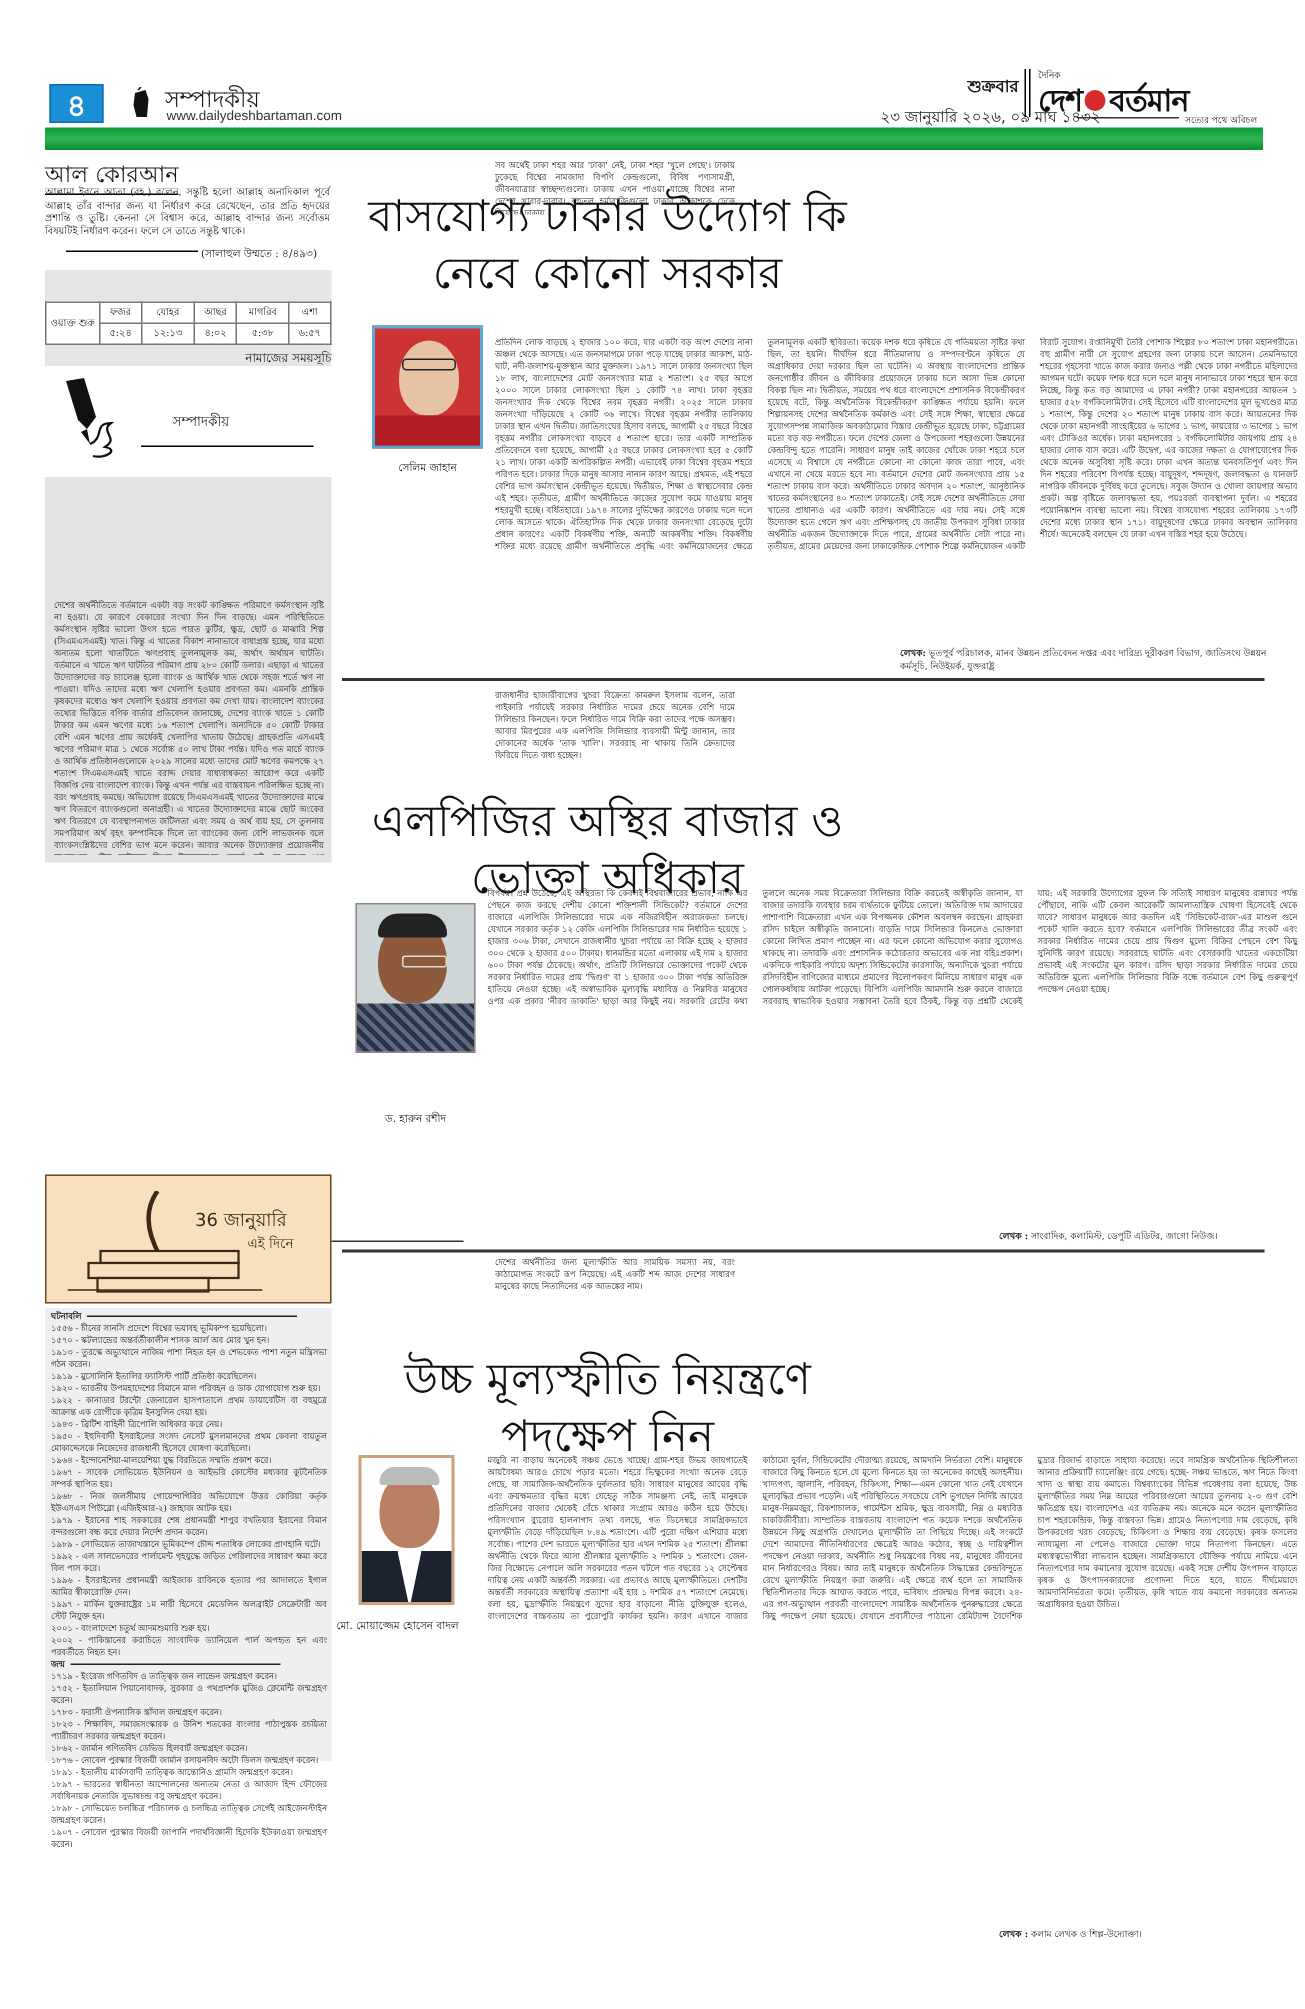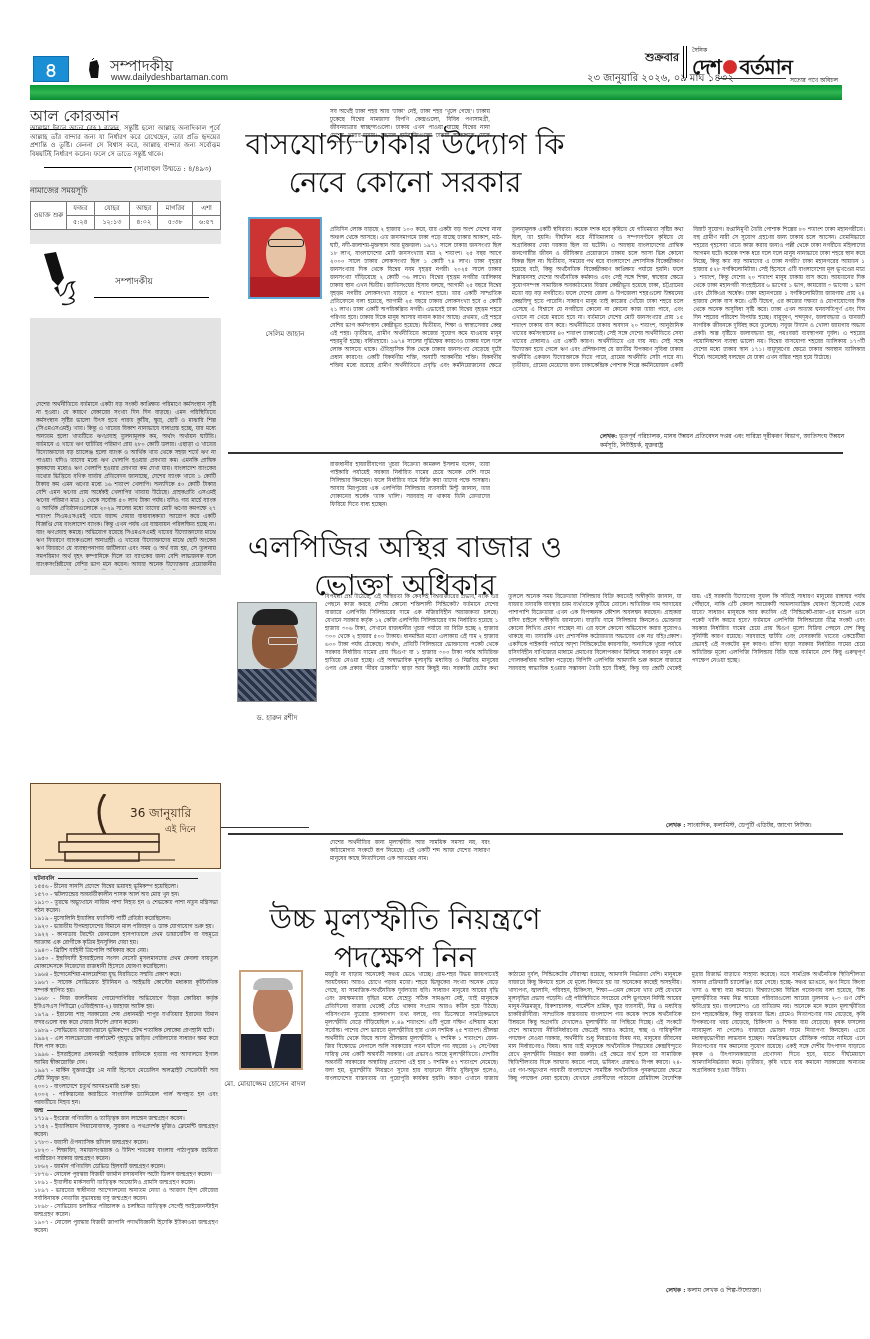--- a/index.html
+++ b/index.html
@@ -19,21 +19,21 @@
   .logo .dot { display: inline-block; width: 14px; height: 14px; background: #d72c2c; border-radius: 50%; vertical-align: middle; margin: 0 2px; position: relative; top: -2px; }
   .logo-tag { position: absolute; left: 790px; top: 75px; font: 6px "DejaVu Sans", sans-serif; }
   .logo-line { position: absolute; left: 718px; top: 78px; width: 68px; border-top: 1px solid #333; }
   .green-bar { position: absolute; left: 30px; top: 85px; width: 812px; height: 15px; background: linear-gradient(180deg, #0a9a3a 0%, #30b552 50%, #0a8c33 100%); }
   .quran-title { position: absolute; left: 30px; top: 104px; font: 15px "DejaVu Sans", sans-serif; border-bottom: 1px solid #000; }
   .quran-text { position: absolute; left: 30px; top: 124px; width: 190px; font: 6.5px/8.5px "DejaVu Serif", serif; text-align: justify; }
   .quran-source { position: absolute; left: 134px; top: 163px; font: 7px "DejaVu Serif", serif; }
   .quran-source-line { position: absolute; left: 44px; top: 167px; width: 88px; border-top: 1px solid #000; }
 
   .prayer-box { position: absolute; left: 30px; top: 180px; width: 191px; height: 64px; background: #e6e6e6; }
-  .prayer-title { text-align: left; font: 8px/22px "DejaVu Sans", sans-serif; }
+  .prayer-title { text-align: right; font: 8px/22px "DejaVu Sans", sans-serif; margin-top: 48px; }
   .prayer-table { position: absolute; left: 0; top: 21px; width: 191px; border-collapse: collapse; background: #fff; font: 6.5px "DejaVu Serif", serif; }
   .prayer-table td { border: 1px solid #777; text-align: center; height: 14px; }
 
   .editorial-mark { position: absolute; left: 30px; top: 250px; width: 190px; height: 62px; }
   .editorial-mark .pen { position: absolute; left: 10px; top: 2px; width: 40px; height: 56px; }
   .editorial-label { position: absolute; left: 115px; top: 274px; font: 9px "DejaVu Sans", sans-serif; }
   .editorial-line { position: absolute; left: 94px; top: 297px; width: 115px; border-top: 1.5px solid #000; }
 
   .editorial-box { position: absolute; left: 30px; top: 318px; width: 191px; height: 257px; background: #e3e3e3; }
   .editorial-head { position: absolute; left: 0; top: 2px; width: 191px; text-align: center; font: 14.5px/19px "DejaVu Sans", sans-serif; }
@@ -173,37 +173,37 @@
     </div>
 </div>
 
 <div class="headline" style="left:225px;top:125px;width:360px">বাসযোগ্য ঢাকার উদ্যোগ কি নেবে কোনো সরকার</div>
 <div class="body-text" style="left:330px;top:107px;width:160px;height:36px;overflow:hidden">সব অর্থেই ঢাকা শহর আর 'ঢাকা' নেই, ঢাকা শহর 'খুলে গেছে'। ঢাকায় ঢুকেছে বিশ্বের নামজাদা বিপণি কেন্দ্রগুলো, বিবিধ পণ্যসামগ্রী, জীবনযাত্রার স্বাচ্ছন্দ্যগুলো। ঢাকায় এখন পাওয়া যাচ্ছে বিশ্বের নানা দেশের খাবার-দাবার। বহুতল হর্ম্যরাজিগুলো ঢাকার আকাশকে ঢেকে দিয়েছে। ঢাকায়</div>
 <div class="photo" style="left:248px;top:217px;width:74px;height:82px;background:#c33;border:2px solid #5aa9d6">
   <div class="person-face" style="left:16px;top:8px;width:40px;height:50px;background:#e7c3a6"></div>
   <div style="position:absolute;left:18px;top:20px;width:36px;height:8px;border:1.5px solid #222;border-radius:3px"></div>
   <div style="position:absolute;left:0;top:58px;width:74px;height:26px;background:#b11e24"></div>
 </div>
-<div class="caption" style="left:248px;top:328px;width:74px">সেলিম জাহান</div>
+<div class="caption" style="left:248px;top:306px;width:74px">সেলিম জাহান</div>
 <div class="body-text" id="a1-body" style="left:330px;top:225px;width:545px;height:205px;column-count:3;overflow:hidden;left:330px;width:535px">প্রতিদিন লোক বাড়ছে ২ হাজার ১০০ করে, যার একটা বড় অংশ দেশের নানা অঞ্চল থেকে আসছে। এত জনসমাগমে ঢাকা পড়ে যাচ্ছে ঢাকার আকাশ, মাঠ-ঘাট, নদী-জলাশয়-মুক্তস্থান আর মুক্তজল। ১৯৭১ সালে ঢাকার জনসংখ্যা ছিল ১৮ লাখ, বাংলাদেশের মোট জনসংখ্যার মাত্র ২ শতাংশ। ২৫ বছর আগে ২০০০ সালে ঢাকার লোকসংখ্যা ছিল ১ কোটি ৭৪ লাখ। ঢাকা বৃহত্তর জনসংখ্যার দিক থেকে বিশ্বের নবম বৃহত্তর নগরী। ২০২৫ সালে ঢাকার জনসংখ্যা দাঁড়িয়েছে ২ কোটি ৩৬ লাখে। বিশ্বের বৃহত্তম নগরীর তালিকায় ঢাকার স্থান এখন দ্বিতীয়। জাতিসংঘের হিসাব বলছে, আগামী ২৫ বছরে বিশ্বের বৃহত্তম নগরীর লোকসংখ্যা বাড়বে ৫ শতাংশ হারে। তার একটি সাম্প্রতিক প্রতিবেদনে বলা হয়েছে, আগামী ২৫ বছরে ঢাকার লোকসংখ্যা হবে ৫ কোটি ২১ লাখ। ঢাকা একটি অপরিকল্পিত নগরী। এভাবেই ঢাকা বিশ্বের বৃহত্তম শহরে পরিণত হবে। ঢাকার দিকে মানুষ আসার নানান কারণ আছে। প্রথমত, এই শহরে বেশির ভাগ কর্মসংস্থান কেন্দ্রীভূত হয়েছে। দ্বিতীয়ত, শিক্ষা ও স্বাস্থ্যসেবার কেন্দ্র এই শহর। তৃতীয়ত, গ্রামীণ অর্থনীতিতে কাজের সুযোগ কমে যাওয়ায় মানুষ শহরমুখী হচ্ছে। বর্ধিতহারে। ১৯৭৪ সালের দুর্ভিক্ষের কারণেও ঢাকায় দলে দলে লোক আসতে থাকে। ঐতিহাসিক দিক থেকে ঢাকার জনসংখ্যা বেড়েছে দুটো প্রধান কারণেঃ একটি বিকর্ষণীয় শক্তি, অন্যটি আকর্ষণীয় শক্তি। বিকর্ষণীয় শক্তির মধ্যে রয়েছে গ্রামীণ অর্থনীতিতে প্রবৃদ্ধি এবং কর্মনিয়োজনের ক্ষেত্রে তুলনামূলক একটি স্থবিরতা। কয়েক দশক ধরে কৃষিতে যে গতিময়তা সৃষ্টির কথা ছিল, তা হয়নি। দীর্ঘদিন ধরে নীতিমালায় ও সম্পদবণ্টনে কৃষিতে যে অগ্রাধিকার দেয়া দরকার ছিল তা ঘটেনি। এ অবস্থায় বাংলাদেশের প্রান্তিক জনগোষ্ঠীর জীবন ও জীবিকার প্রয়োজনে ঢাকায় চলে আসা ভিন্ন কোনো বিকল্প ছিল না। দ্বিতীয়ত, সময়ের পথ ধরে বাংলাদেশে প্রশাসনিক বিকেন্দ্রীকরণ হয়েছে বটে, কিন্তু অর্থনৈতিক বিকেন্দ্রীকরণ কাঙ্ক্ষিত পর্যায়ে হয়নি। ফলে শিল্পায়নসহ দেশের অর্থনৈতিক কর্মকাণ্ড এবং সেই সঙ্গে শিক্ষা, স্বাস্থ্যের ক্ষেত্রে সুযোগসম্পন্ন সামাজিক অবকাঠামোর বিস্তার কেন্দ্রীভূত হয়েছে ঢাকা, চট্টগ্রামের মতো বড় বড় নগরীতে। ফলে দেশের জেলা ও উপজেলা শহরগুলো উন্নয়নের কেন্দ্রবিন্দু হতে পারেনি। সাধারণ মানুষ তাই কাজের খোঁজে ঢাকা শহরে চলে এসেছে এ বিশ্বাসে যে নগরীতে কোনো না কোনো কাজ তারা পাবে, এবং এখানে না খেয়ে মরতে হবে না। বর্তমানে দেশের মোট জনসংখ্যার প্রায় ১৫ শতাংশ ঢাকায় বাস করে। অর্থনীতিতে ঢাকার অবদান ২০ শতাংশ, আনুষ্ঠানিক খাতের কর্মসংস্থানের ৪০ শতাংশ ঢাকাতেই। সেই সঙ্গে দেশের অর্থনীতিতে সেবা খাতের প্রাধান্যও এর একটি কারণ। অর্থনীতিতে এর দায় নয়। সেই সঙ্গে উদ্যোক্তা হতে গেলে ঋণ এবং প্রশিক্ষণসহ যে জাতীয় উপকরণ সুবিধা ঢাকার অর্থনীতি একজন উদ্যোক্তাকে দিতে পারে, গ্রামের অর্থনীতি সেটা পারে না। তৃতীয়ত, গ্রামের মেয়েদের জন্য ঢাকাকেন্দ্রিক পোশাক শিল্পে কর্মনিয়োজন একটি বিরাট সুযোগ। রপ্তানিমুখী তৈরি পোশাক শিল্পের ৮০ শতাংশ ঢাকা মহানগরীতে। বহু গ্রামীণ নারী সে সুযোগ গ্রহণের জন্য ঢাকায় চলে আসেন। তেমনিভাবে শহরের গৃহসেবা খাতে কাজ করার জন্যও পল্লী থেকে ঢাকা নগরীতে মহিলাদের আগমন ঘটে। কয়েক দশক ধরে দলে দলে মানুষ নানাভাবে ঢাকা শহরে স্থান করে নিচ্ছে, কিন্তু কত বড় আমাদের এ ঢাকা নগরী? ঢাকা মহানগরের আয়তন ১ হাজার ৫২৮ বর্গকিলোমিটার। সেই হিসেবে এটি বাংলাদেশের মূল ভূখণ্ডের মাত্র ১ শতাংশ, কিন্তু দেশের ২০ শতাংশ মানুষ ঢাকায় বাস করে। আয়তনের দিক থেকে ঢাকা মহানগরী সাংহাইয়ের ৬ ভাগের ১ ভাগ, কায়রোর ৩ ভাগের ১ ভাগ এবং টোকিওর অর্ধেক। ঢাকা মহানগরের ১ বর্গকিলোমিটার জায়গায় প্রায় ২৪ হাজার লোক বাস করে। এটি উদ্বেগ, এর কাজের দক্ষতা ও যোগাযোগের দিক থেকে অনেক অসুবিধা সৃষ্টি করে। ঢাকা এখন অত্যন্ত ঘনবসতিপূর্ণ এবং দিন দিন শহরের পরিবেশ বিপর্যস্ত হচ্ছে। বায়ুদূষণ, শব্দদূষণ, জলাবদ্ধতা ও যানজট নাগরিক জীবনকে দুর্বিষহ করে তুলেছে। সবুজ উদ্যান ও খোলা জায়গার অভাব প্রকট। অল্প বৃষ্টিতে জলাবদ্ধতা হয়, পয়ঃবর্জ্য ব্যবস্থাপনা দুর্বল। এ শহরের পয়োনিষ্কাশন ব্যবস্থা ভালো নয়। বিশ্বের বাসযোগ্য শহরের তালিকায় ১৭৩টি দেশের মধ্যে ঢাকার স্থান ১৭১। বায়ুদূষণের ক্ষেত্রে ঢাকার অবস্থান তালিকার শীর্ষে। অনেকেই বলছেন যে ঢাকা এখন বস্তির শহর হয়ে উঠেছে।</div>
 <div class="byline" style="left:600px;top:432px;width:250px">
   <b>লেখক:</b>
   <span>ভূতপূর্ব পরিচালক, মানব উন্নয়ন প্রতিবেদন দপ্তর এবং দারিদ্র্য দূরীকরণ বিভাগ, জাতিসংঘ উন্নয়ন কর্মসূচি, নিউইয়র্ক, যুক্তরাষ্ট্র</span>
 </div>
 <div class="hrule" style="left:228px;top:452px;width:615px"></div>
 
 <div class="headline" style="left:225px;top:528px;width:360px">এলপিজির অস্থির বাজার ও ভোক্তা অধিকার</div>
 <div class="body-text" style="left:330px;top:460px;width:160px;height:74px;overflow:hidden">রাজধানীর হাজারীবাগের খুচরা বিক্রেতা কামরুল ইসলাম বলেন, তারা পাইকারি পর্যায়েই সরকার নির্ধারিত দামের চেয়ে অনেক বেশি দামে সিলিন্ডার কিনছেন। ফলে নির্ধারিত দামে বিক্রি করা তাদের পক্ষে অসম্ভব। আবার মিরপুরের এক এলপিজি সিলিন্ডার ব্যবসায়ী মিন্টু জানান, তার দোকানের অর্ধেক 'তাক খালি'। সরবরাহ না থাকায় তিনি ক্রেতাদের ফিরিয়ে দিতে বাধ্য হচ্ছেন।</div>
 <div class="photo" style="left:237px;top:602px;width:80px;height:100px;background:#cfd6d8">
   <div class="person-face" style="left:14px;top:10px;width:46px;height:56px;background:#8e5a3c"></div>
   <div style="position:absolute;left:14px;top:6px;width:46px;height:16px;background:#222;border-radius:20px 20px 4px 4px"></div>
   <div style="position:absolute;left:30px;top:34px;width:30px;height:8px;border:1.5px solid #ddd;border-radius:2px"></div>
   <div style="position:absolute;left:0;top:66px;width:80px;height:36px;background:repeating-linear-gradient(45deg,#2b3446 0 3px,#5d6a80 3px 6px)"></div>
 </div>
-<div class="caption" style="left:237px;top:712px;width:80px">ড. হারুন রশীদ</div>
+<div class="caption" style="left:237px;top:740px;width:80px">ড. হারুন রশীদ</div>
 <div class="body-text" style="left:325px;top:592px;width:540px;height:190px;column-count:3;overflow:hidden">বিপর্যয়। প্রশ্ন উঠেছে, এই অস্থিরতা কি কেবলই বিশ্ববাজারের প্রভাব, নাকি এর পেছনে কাজ করছে দেশীয় কোনো শক্তিশালী সিন্ডিকেট? বর্তমানে দেশের বাজারে এলপিজি সিলিন্ডারের দামে এক নজিরবিহীন অরাজকতা চলছে। যেখানে সরকার কর্তৃক ১২ কেজি এলপিজি সিলিন্ডারের দাম নির্ধারিত হয়েছে ১ হাজার ৩০৬ টাকা, সেখানে রাজধানীর খুচরা পর্যায়ে তা বিক্রি হচ্ছে ২ হাজার ৩০০ থেকে ২ হাজার ৫০০ টাকায়। ধানমন্ডির মতো এলাকায় এই দাম ২ হাজার ৬০০ টাকা পর্যন্ত ঠেকেছে। অর্থাৎ, প্রতিটি সিলিন্ডারে ভোক্তাদের পকেট থেকে সরকার নির্ধারিত দামের প্রায় 'দ্বিগুণ' বা ১ হাজার ৩০০ টাকা পর্যন্ত অতিরিক্ত হাতিয়ে নেওয়া হচ্ছে। এই অস্বাভাবিক মূল্যবৃদ্ধি মধ্যবিত্ত ও নিম্নবিত্ত মানুষের ওপর এক প্রকার 'নীরব ডাকাতি' ছাড়া আর কিছুই নয়। সরকারি রেটের কথা তুললে অনেক সময় বিক্রেতারা সিলিন্ডার বিক্রি করতেই অস্বীকৃতি জানান, যা বাজার তদারকি ব্যবস্থার চরম ব্যর্থতাকে ফুটিয়ে তোলে। অতিরিক্ত দাম আদায়ের পাশাপাশি বিক্রেতারা এখন এক বিপজ্জনক কৌশল অবলম্বন করছেন। গ্রাহকরা রসিদ চাইলে অস্বীকৃতি জানানো। বাড়তি দামে সিলিন্ডার কিনলেও ভোক্তারা কোনো লিখিত প্রমাণ পাচ্ছেন না। এর ফলে কোনো অভিযোগ করার সুযোগও থাকছে না। তদারকি এবং প্রশাসনিক কঠোরতার অভাবের এক নগ্ন বহিঃপ্রকাশ। একদিকে পাইকারি পর্যায়ে অদৃশ্য সিন্ডিকেটের কারসাজি, অন্যদিকে খুচরা পর্যায়ে রসিদবিহীন বাণিজ্যের মাধ্যমে প্রমাণের বিলোপকরণ মিলিয়ে সাধারণ মানুষ এক গোলকধাঁধায় আটকা পড়েছে। বিপিসি এলপিজি আমদানি শুরু করলে বাজারে সরবরাহ স্বাভাবিক হওয়ার সম্ভাবনা তৈরি হবে ঠিকই, কিন্তু বড় প্রশ্নটি থেকেই যায়: এই সরকারি উদ্যোগের সুফল কি সত্যিই সাধারণ মানুষের রান্নাঘর পর্যন্ত পৌঁছাবে, নাকি এটি কেবল আরেকটি আমলাতান্ত্রিক ঘোষণা হিসেবেই থেকে যাবে? সাধারণ মানুষকে আর কতদিন এই 'সিন্ডিকেট-রাজ'-এর মাশুল গুনে পকেট খালি করতে হবে? বর্তমানে এলপিজি সিলিন্ডারের তীব্র সংকট এবং সরকার নির্ধারিত দামের চেয়ে প্রায় দ্বিগুণ মূল্যে বিক্রির পেছনে বেশ কিছু সুনির্দিষ্ট কারণ রয়েছে। সরবরাহে ঘাটতি এবং বেসরকারি খাতের একচেটিয়া প্রভাবই এই সংকটের মূল কারণ। রসিদ ছাড়া সরকার নির্ধারিত দামের চেয়ে অতিরিক্ত মূল্যে এলপিজি সিলিন্ডার বিক্রি বন্ধে বর্তমানে বেশ কিছু গুরুত্বপূর্ণ পদক্ষেপ নেওয়া হচ্ছে।</div>
 <div class="byline" style="left:666px;top:821px;width:200px">
   <b>লেখক :</b>
   <span>সাংবাদিক, কলামিস্ট, ডেপুটি এডিটর, জাগো নিউজ।</span>
 </div>
 <div class="hrule" style="left:228px;top:833px;width:615px"></div>
 
 <div class="headline" style="left:225px;top:900px;width:360px">উচ্চ মূল্যস্ফীতি নিয়ন্ত্রণে পদক্ষেপ নিন</div>
 <div class="body-text" style="left:330px;top:838px;width:160px;height:64px;overflow:hidden">দেশের অর্থনীতির জন্য মূল্যস্ফীতি আর সাময়িক সমস্যা নয়, বরং কাঠামোগত সংকটে রূপ নিয়েছে। এই একটি শব্দ আজ দেশের সাধারণ মানুষের কাছে নিত্যদিনের এক আতঙ্কের নাম।</div>
 <div class="photo" style="left:239px;top:970px;width:64px;height:100px;background:#fff;border:2px solid #caa27a">

